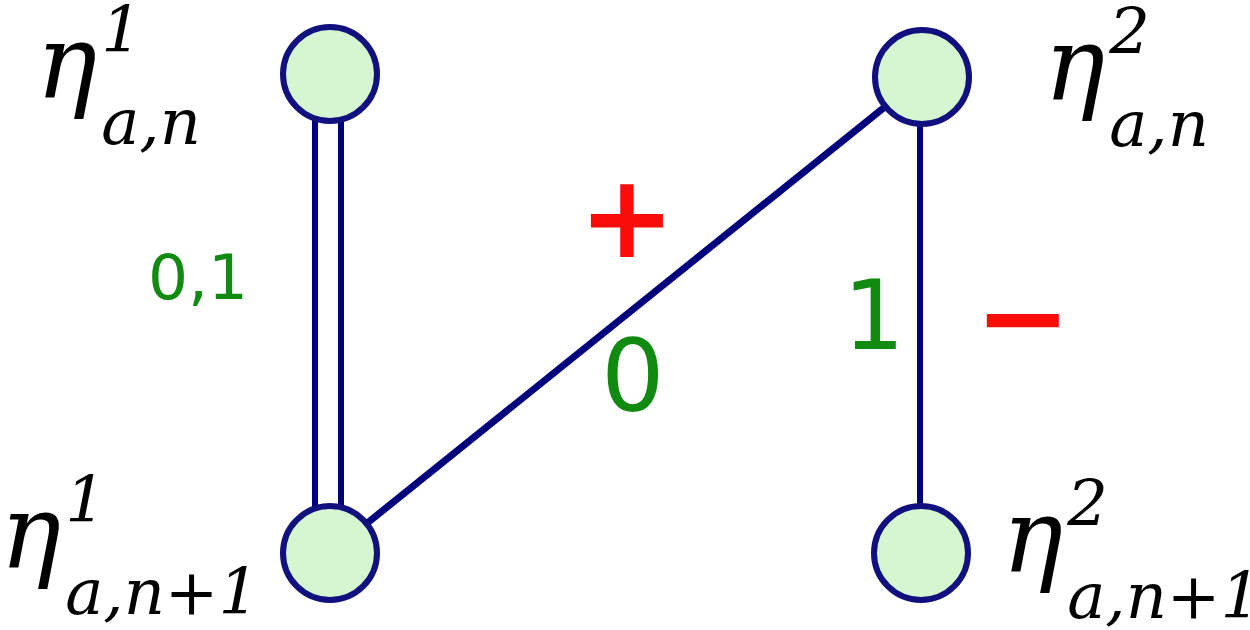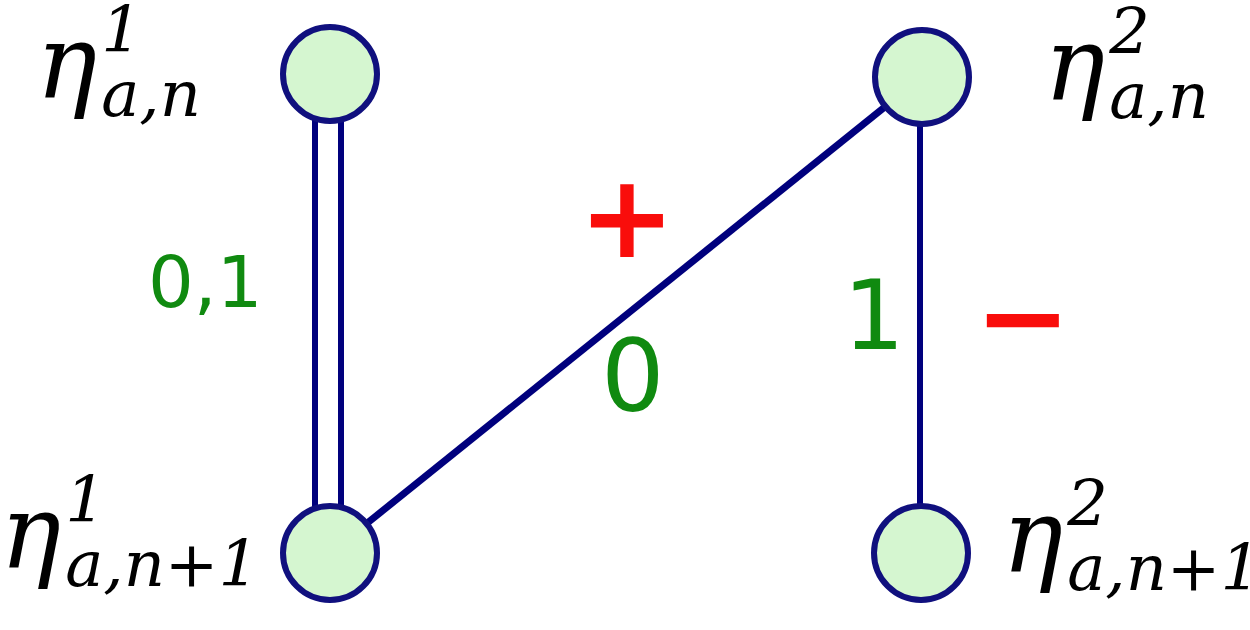--- a/index.html
+++ b/index.html
@@ -42,32 +42,32 @@
     margin-left: 4px;
   }
   .nl-sup {
     font-size: 64px;
     line-height: 1;
     margin-top: -14px;
   }
   .nl-sub {
     font-size: 64px;
     line-height: 1;
-    margin-top: 0;
+    margin-top: 28px;
   }
 
   
   .weight-label {
     position: absolute;
     color: #108a10;
     font-family: "DejaVu Sans", sans-serif;
     line-height: 1;
     white-space: nowrap;
   }
-  .w-left  { left: 148px; top: 246px; font-size: 72px; }
+  .w-left  { left: 148px; top: 246px; font-size: 63px; }
   .w-mid   { left: 601px; top: 327px; font-size: 100px; }
   .w-right { left: 843px; top: 267px; font-size: 97px; }
 
   
   .sign-label {
     position: absolute;
     color: #f90d0b;
     font-family: "DejaVu Sans", sans-serif;
     font-weight: bold;
     font-size: 115px;

